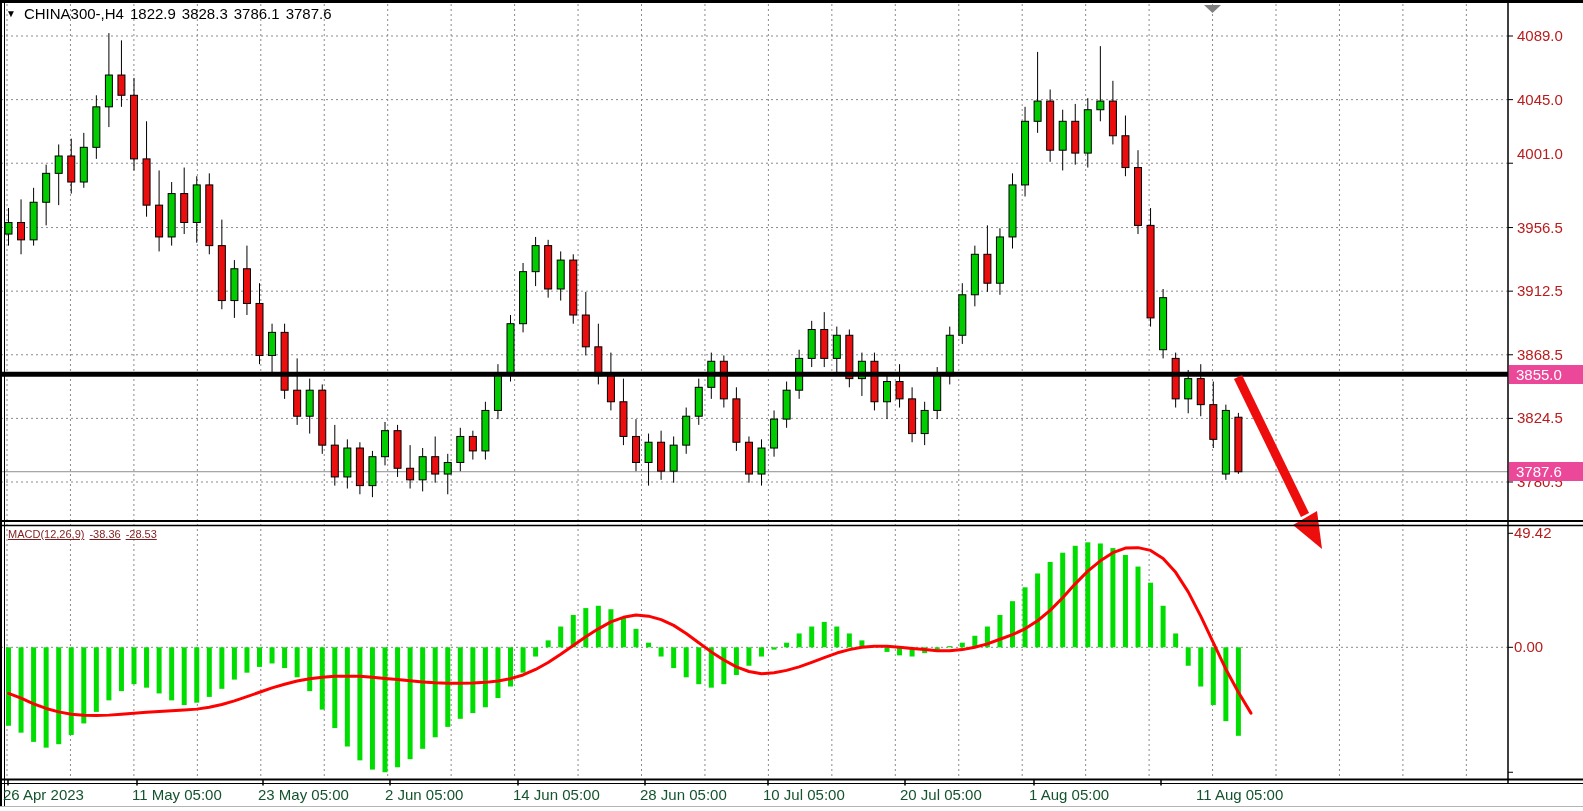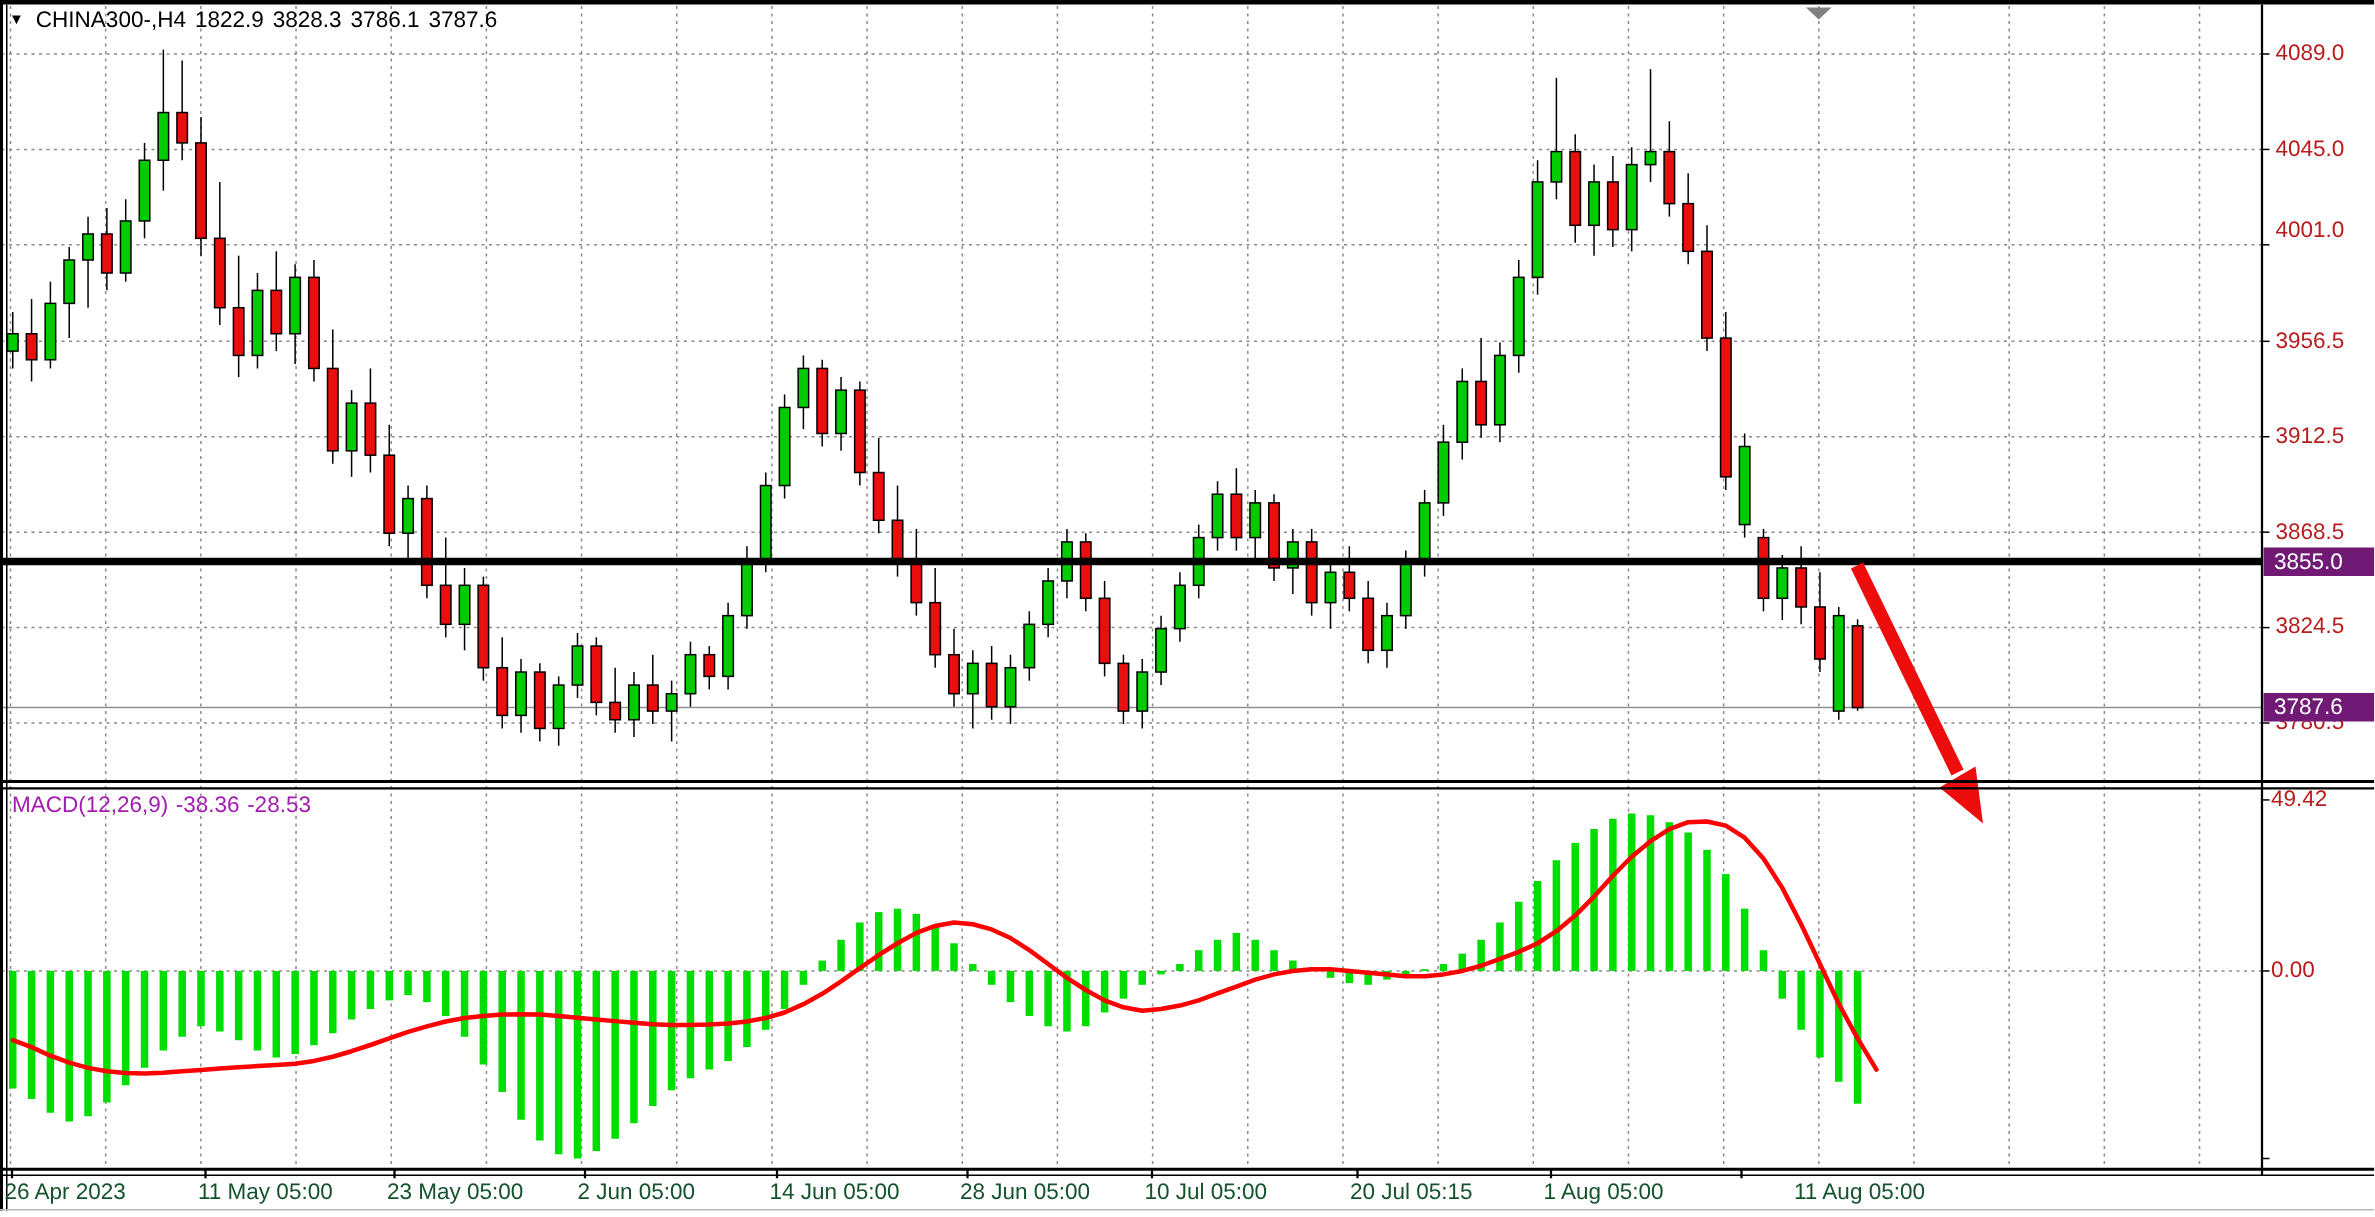--- a/index.html
+++ b/index.html
@@ -2,24 +2,24 @@
 <html><head>
 <meta charset="utf-8">
 <style>
   html,body{margin:0;padding:0;background:#fff;}
   #app{position:relative;width:1583px;height:811px;background:#fff;overflow:hidden;
        font-family:"Liberation Sans",sans-serif;-webkit-font-smoothing:antialiased;}
   #chart-svg{position:absolute;left:0;top:0;}
   .hdr{position:absolute;left:6px;top:5px;font-size:15px;color:#000;display:flex;gap:6px;align-items:center;z-index:5;}
   .hdr .tri{font-size:10px;margin-right:2px;}
   .hdr span{white-space:pre;}
-  .macd-lab{position:absolute;left:8px;top:528px;font-size:15px;color:#a21caf;display:flex;gap:5px;z-index:5;}
+  .macd-lab{position:absolute;left:8px;top:528px;font-size:11px;color:#7f1d1d;display:flex;gap:5px;z-index:5;text-decoration:underline;}
   .pxlab{position:absolute;font-size:15px;color:#b91c1c;line-height:18px;z-index:4;}
   .datelab{position:absolute;top:786px;font-size:15px;color:#14532d;white-space:nowrap;z-index:4;}
-  .pricebox{position:absolute;left:1509px;width:74px;height:19px;background:#701a75;color:#fff;
+  .pricebox{position:absolute;left:1509px;width:74px;height:19px;background:#ec4899;color:#fff;
             font-size:15px;line-height:19px;padding-left:7px;box-sizing:border-box;z-index:6;}
 </style>
 </head>
 <body>
 
 <div id="app">
   <svg id="chart-svg" width="1583" height="811">
       <line x1="7" y1="4" x2="7" y2="779.5" stroke="#8a8a8a" stroke-width="1" stroke-dasharray="2,3"></line>
       <line x1="70.45" y1="4" x2="70.45" y2="779.5" stroke="#8a8a8a" stroke-width="1" stroke-dasharray="2,3"></line>
       <line x1="133.9" y1="4" x2="133.9" y2="779.5" stroke="#8a8a8a" stroke-width="1" stroke-dasharray="2,3"></line>
@@ -418,17 +418,17 @@
       <div class="pxlab" style="left: 1514px; top: 524.288px;">49.42</div>
       <div class="pxlab" style="left: 1514px; top: 638.3px;">0.00</div>
       <div class="pxlab" style="left: 1583px; top: 763.27px;">-54.17</div>
       <div class="datelab" style="left: 3px;">26 Apr 2023</div>
       <div class="datelab" style="left: 132px;">11 May 05:00</div>
       <div class="datelab" style="left: 258px;">23 May 05:00</div>
       <div class="datelab" style="left: 385px;">2 Jun 05:00</div>
       <div class="datelab" style="left: 513px;">14 Jun 05:00</div>
       <div class="datelab" style="left: 640px;">28 Jun 05:00</div>
       <div class="datelab" style="left: 763px;">10 Jul 05:00</div>
-      <div class="datelab" style="left: 900px;">20 Jul 05:15</div>
+      <div class="datelab" style="left: 900px;">20 Jul 05:00</div>
       <div class="datelab" style="left: 1029px;">1 Aug 05:00</div>
       <div class="datelab" style="left: 1196px; text-align: center;">11 Aug 05:00</div>
     </div>
 </div>
 
 </body></html>

